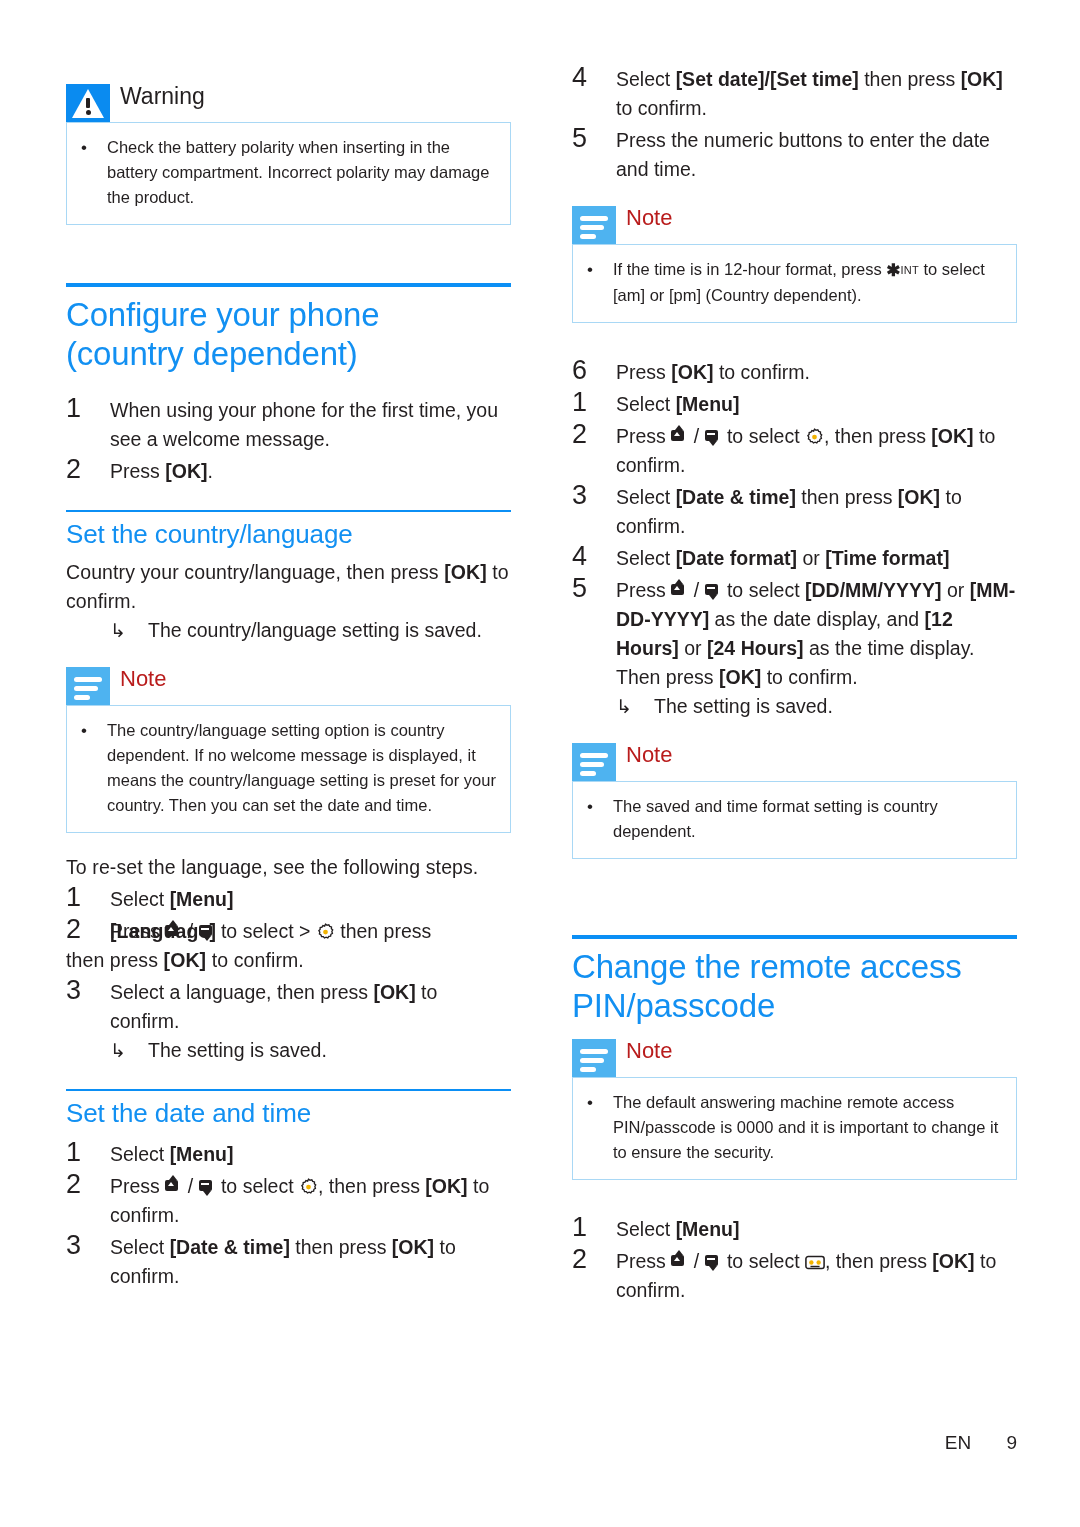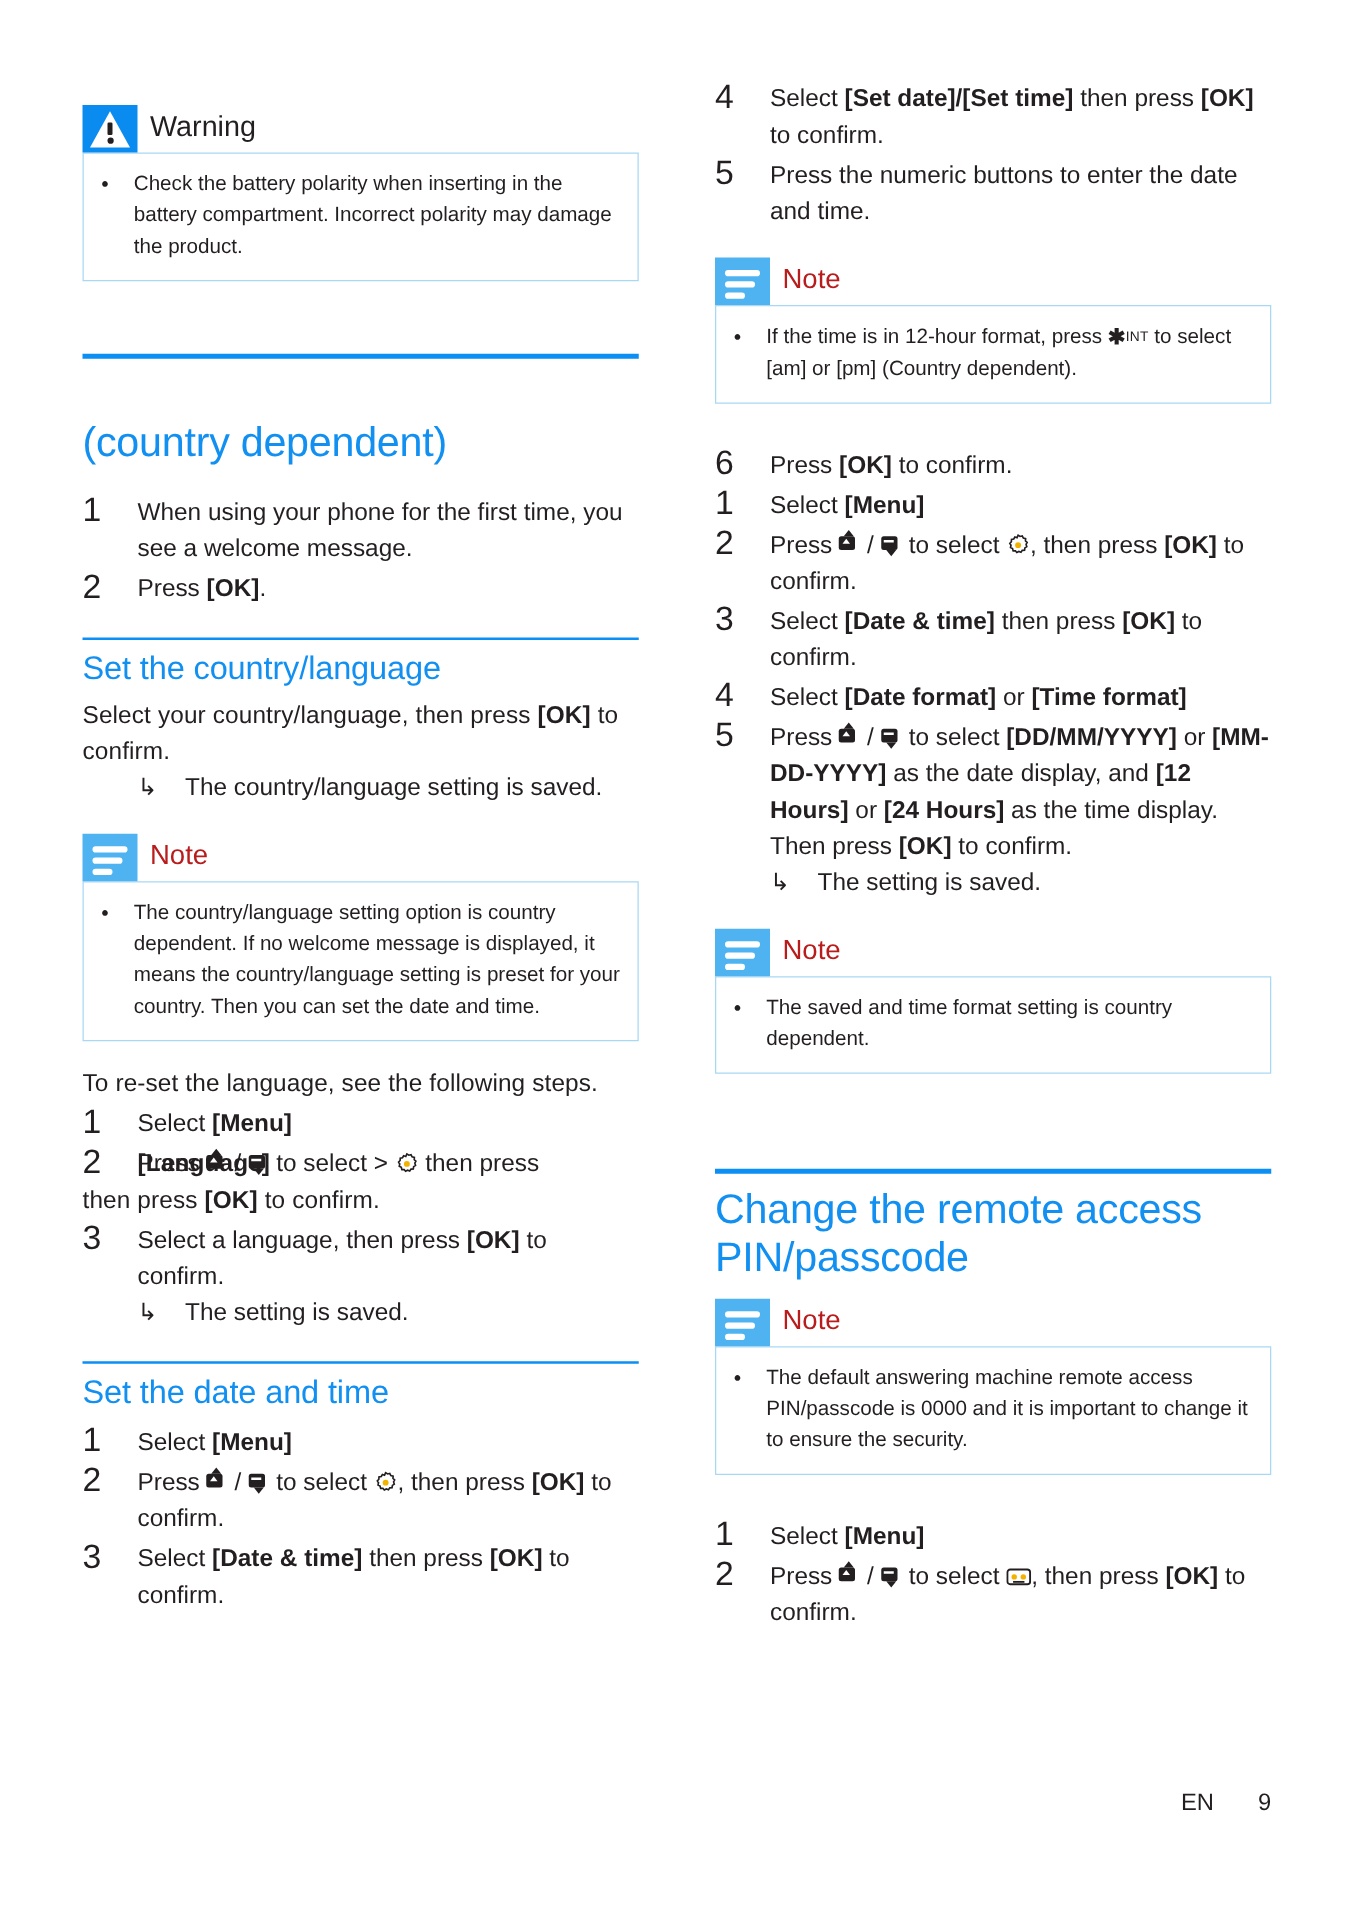--- a/index.html
+++ b/index.html
@@ -104,21 +104,21 @@
   }
   .substep .arr {
     flex: 0 0 38px;
     font-size: 19px;
   }
 
   
   .callout { margin: 22px 0 10px 0; }
   .callout-head {
     display: flex;
-    align-items: center;
+    align-items: flex-start;
     height: 38px;
   }
   .callout-badge {
     width: 44px; height: 38px;
     position: relative;
     flex: 0 0 44px;
   }
   .badge-warning { background: #0a8bf0; }
   .badge-note    { background: #4eb3f0; }
   .callout-title {
@@ -284,21 +284,21 @@
           <span>Check the battery polarity when inserting in the battery compartment. Incorrect polarity may damage the product.</span>
         </div>
       </div>
     </div>
 
     <div class="gap-md"></div>
 
     <div class="chapter">
       <div class="rule"></div>
       <h1>
-        <br>
+        <span>Configure your phone</span><br>
         <span>(country dependent)</span>
       </h1>
     </div>
 
     <div class="gap-sm"></div>
 
     <ul class="steps">
       <li class="step">
         <div class="step-num">1</div>
         <div class="step-body">When using your phone for the first time, you see a welcome message.</div>
@@ -307,21 +307,21 @@
         <div class="step-num">2</div>
         <div class="step-body"><span>Press </span><span class="b">[OK]</span><span>.</span></div>
       </li>
     </ul>
 
     <div class="section">
       <div class="rule"></div>
       <h2>Set the country/language</h2>
     </div>
 
-    <div class="para"><span>Select your country/language, then press </span><span class="b">[OK]</span><span> to confirm.</span></div>
+    <div class="para"><span>Country your country/language, then press </span><span class="b">[OK]</span><span> to confirm.</span></div>
     <div class="substep">
       <span class="arr">↳</span>
       <span>The country/language setting is saved.</span>
     </div>
 
     <div class="callout">
       <div class="callout-head">
         <div class="callout-badge badge-note">
           <div class="nbar nbar1"></div>
             <div class="nbar nbar2"></div>

